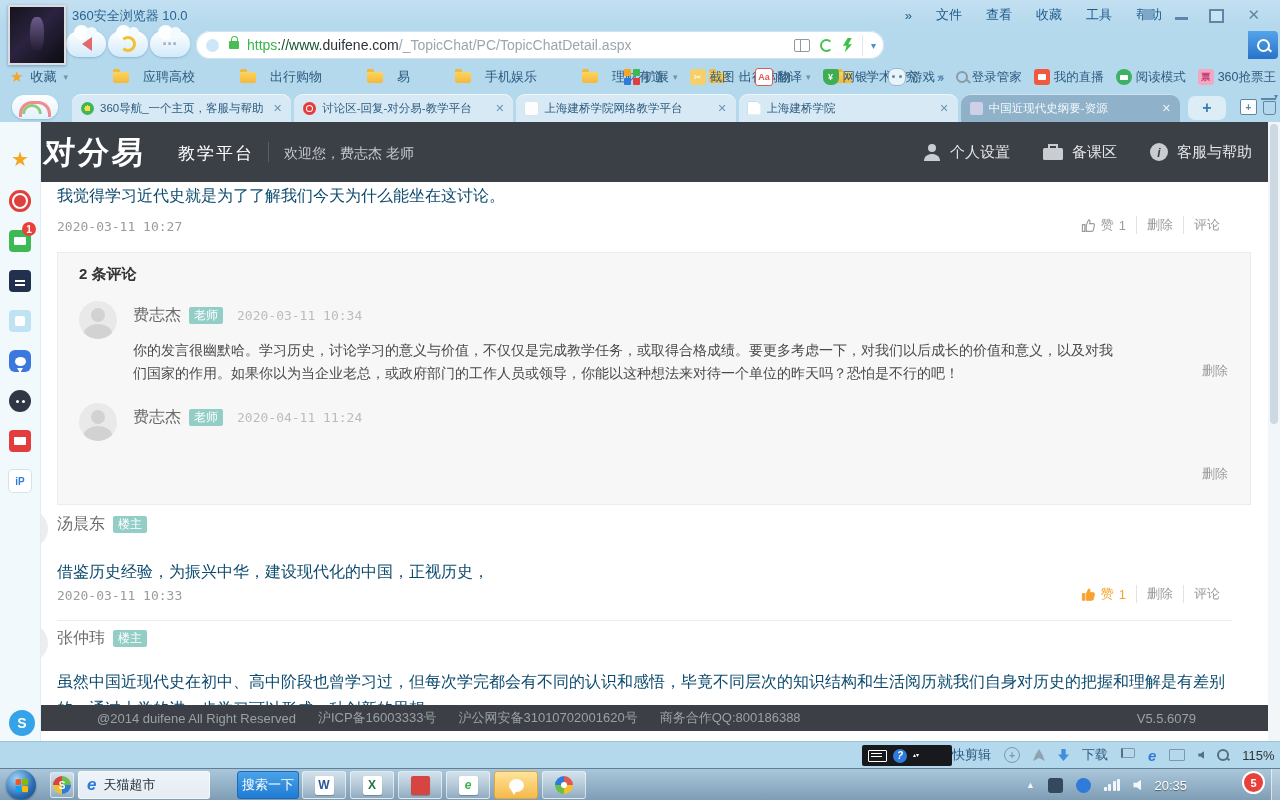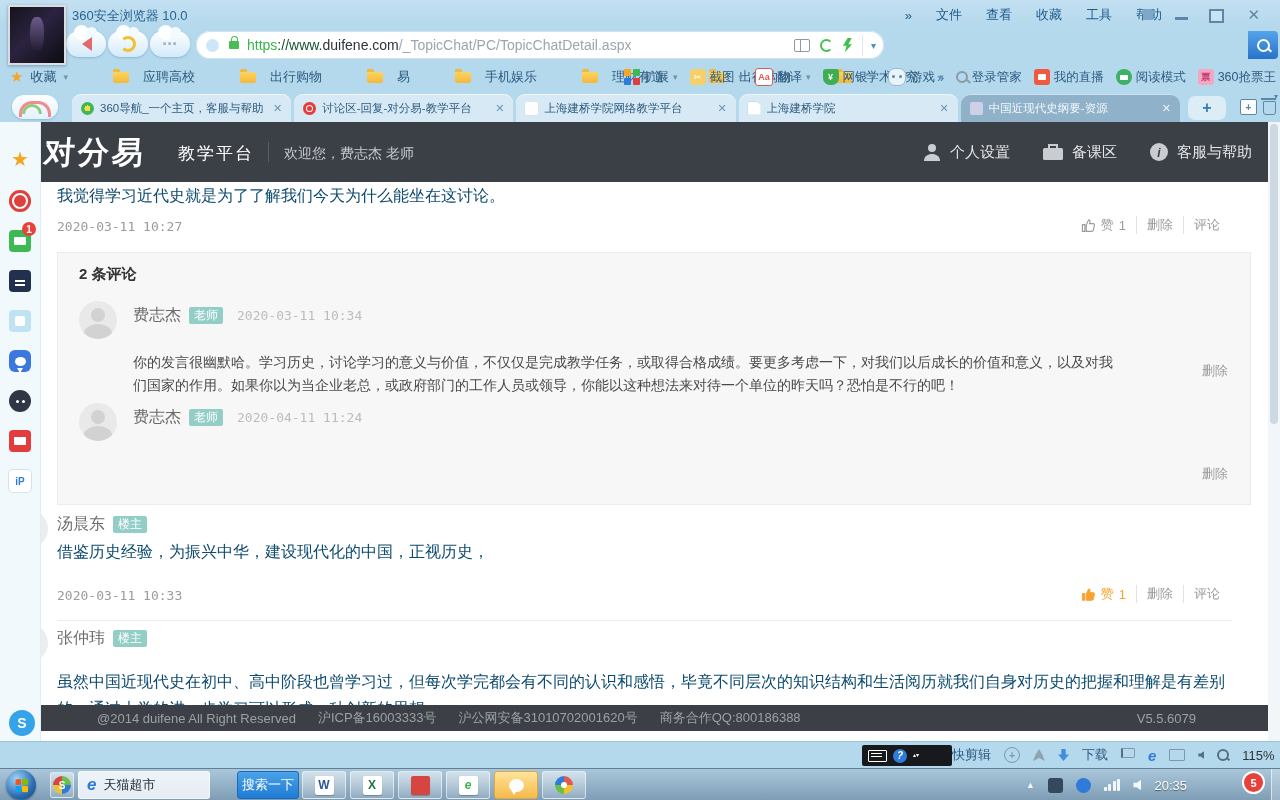--- a/index.html
+++ b/index.html
@@ -463,38 +463,38 @@
 
     <div id="cpanel" class="abs">
       <div id="cpanel-h" class="abs">2 条评论</div>
 
       <div class="avatar" style="left:21px;top:48px;"></div>
       <div class="abs flex" style="left:75px;top:52px;gap:0;">
         <span class="pname">费志杰</span>
         <span class="badge">老师</span>
         <span class="time" style="margin-left:14px;color:#bcbcbc;">2020-03-11 10:34</span>
       </div>
-      <div class="abs cmt-text" style="left:75px;top:98px;">你的发言很幽默哈。学习历史，讨论学习的意义与价值，不仅仅是完成教学任务，或取得合格成绩。要更多考虑一下，对我们以后成长的价值和意义，以及对我们国家的作用。如果你以为当企业老总，或政府部门的工作人员或领导，你能以这种想法来对待一个单位的昨天吗？恐怕是不行的吧！</div>
+      <div class="abs cmt-text" style="left:75px;top:86px;">你的发言很幽默哈。学习历史，讨论学习的意义与价值，不仅仅是完成教学任务，或取得合格成绩。要更多考虑一下，对我们以后成长的价值和意义，以及对我们国家的作用。如果你以为当企业老总，或政府部门的工作人员或领导，你能以这种想法来对待一个单位的昨天吗？恐怕是不行的吧！</div>
       <div class="abs del" style="right:22px;top:109px;">删除</div>
 
       <div class="avatar" style="left:21px;top:150px;"></div>
       <div class="abs flex" style="left:75px;top:154px;gap:0;">
         <span class="pname">费志杰</span>
         <span class="badge">老师</span>
         <span class="time" style="margin-left:14px;color:#bcbcbc;">2020-04-11 11:24</span>
       </div>
       <div class="abs del" style="right:22px;top:212px;">删除</div>
     </div>
 
     <div class="abs sliver" style="top:388px;"></div>
     <div class="abs flex" style="left:17px;top:392px;gap:0;">
       <span class="pname">汤晨东</span>
       <span class="badge">楼主</span>
     </div>
-    <div class="abs post-text" style="left:17px;top:420px;">借鉴历史经验，为振兴中华，建设现代化的中国，正视历史，</div>
+    <div class="abs post-text" style="left:17px;top:440px;">借鉴历史经验，为振兴中华，建设现代化的中国，正视历史，</div>
     <div class="abs time" style="left:17px;top:466px;">2020-03-11 10:33</div>
     <div class="abs flex actions liked" style="right:38px;top:463px;">
       <span class="grp likegrp">
         <svg width="15" height="15" viewBox="0 0 16 16">
             <path d="M1.5 7h2.6v7.2H1.5zM5.6 14.2V7.6L8.1 2c1 0 1.7.8 1.5 1.8L9.1 6h3.9c.9 0 1.5.8 1.3 1.6l-1.1 5.1c-.2.9-1 1.5-1.9 1.5z" fill="#f7a22d" stroke="#f7a22d" stroke-width="1"></path>
           </svg>
         <span>赞</span>
           <span>1</span>
         </span>
       <span class="grp">

